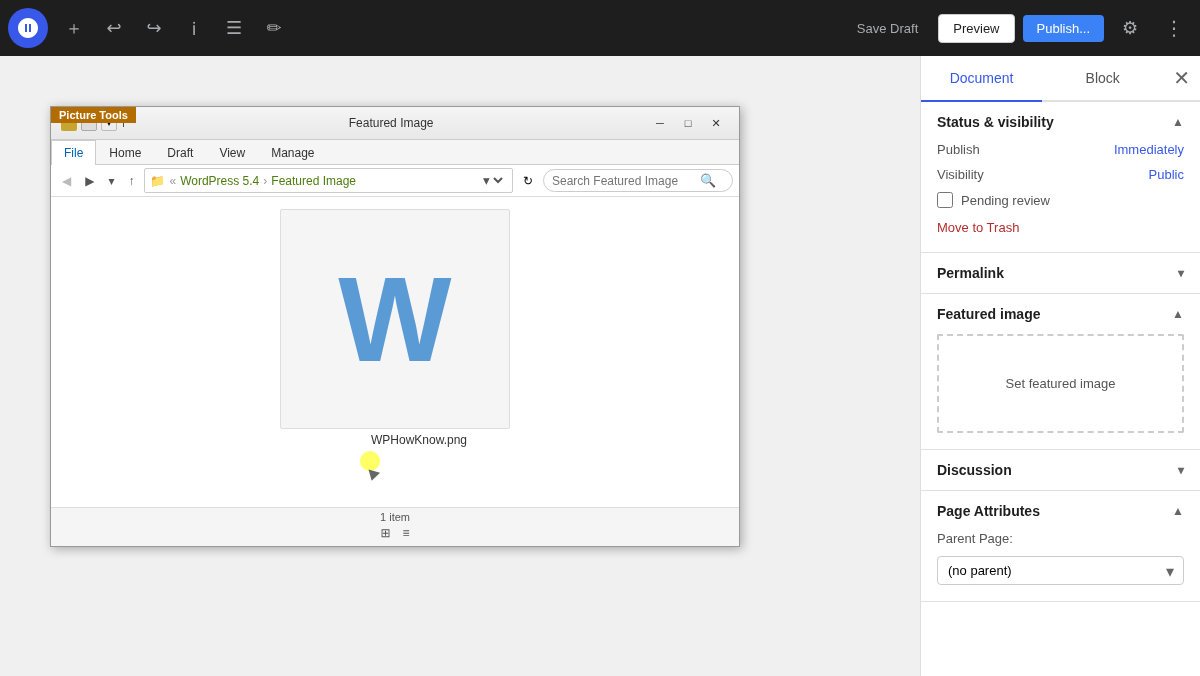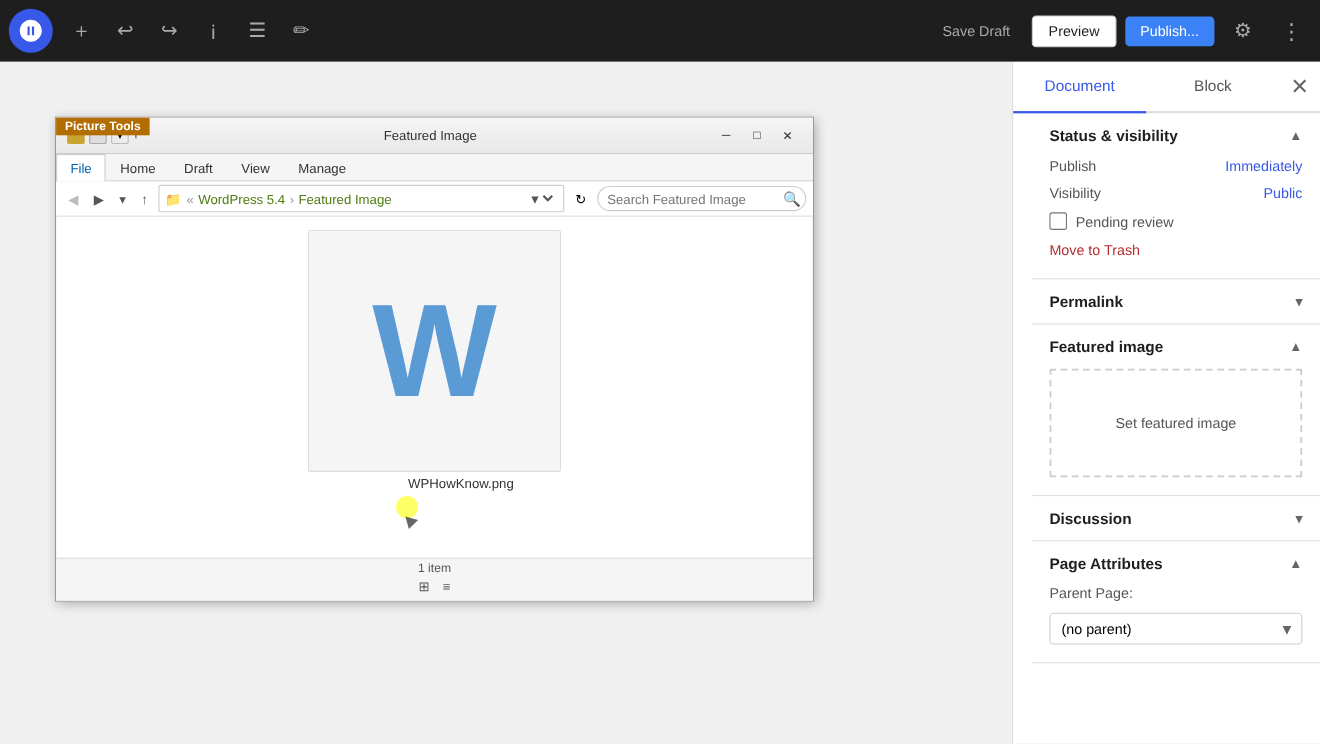--- a/index.html
+++ b/index.html
@@ -87,21 +87,21 @@
     .address-path {
       flex: 1; border: 1px solid #ccc; padding: 3px 6px; border-radius: 2px;
       display: flex; align-items: center; gap: 4px; background: white; font-size: 12px; color: #333;
     }
     .path-part { color: #4d7c0f; cursor: pointer; }
     .path-sep { color: #999; }
     .path-dropdown { margin-left: auto; border: none; background: transparent; cursor: pointer; color: #555; }
     .refresh-btn { background: transparent; border: 1px solid transparent; padding: 2px 5px; cursor: pointer; border-radius: 2px; font-size: 12px; }
     .search-box {
       border: 1px solid #ccc; border-radius: 12px; padding: 3px 8px;
-      display: flex; align-items: center; gap: 20px; width: 190px;
+      display: flex; align-items: center; gap: 8px; width: 190px;
     }
     .search-box input { border: none; outline: none; font-size: 12px; color: #555; width: 140px; background: transparent; }
     .search-icon-sm { color: #888; font-size: 13px; }
 
     
     .file-content { display: flex; height: 310px; }
     .file-list {
       flex: 1; padding: 8px; display: flex; flex-direction: column; gap: 4px; overflow: auto;
     }
     .file-item { display: flex; flex-direction: column; align-items: center; cursor: pointer; padding: 4px; }
@@ -129,21 +129,21 @@
     .sidebar-tab {
       flex: 1; padding: 14px 10px; text-align: center; font-size: 14px; cursor: pointer;
       color: #555; border-bottom: 2px solid transparent; margin-bottom: -2px;
     }
     .sidebar-tab.active { color: #3858e9; border-bottom-color: #3858e9; font-weight: 500; }
     .sidebar-close {
       background: transparent; border: none; font-size: 20px; color: #666;
       cursor: pointer; padding: 10px; margin-left: auto;
     }
 
-    .sidebar-section { border-bottom: 1px solid #e0e0e0; margin-left: 17px; }
+    .sidebar-section { border-bottom: 1px solid #e0e0e0; }
     .sidebar-section-header {
       display: flex; align-items: center; justify-content: space-between;
       padding: 12px 16px; cursor: pointer; font-size: 14px; font-weight: 600; color: #1e1e1e;
     }
     .sidebar-section-header .chevron { font-size: 12px; color: #666; }
     .sidebar-section-body { padding: 0 16px 16px; }
 
     .meta-row { display: flex; justify-content: space-between; align-items: center; margin-bottom: 10px; }
     .meta-label { font-size: 13px; color: #555; }
     .meta-value { font-size: 13px; color: #3858e9; cursor: pointer; text-decoration: none; }

